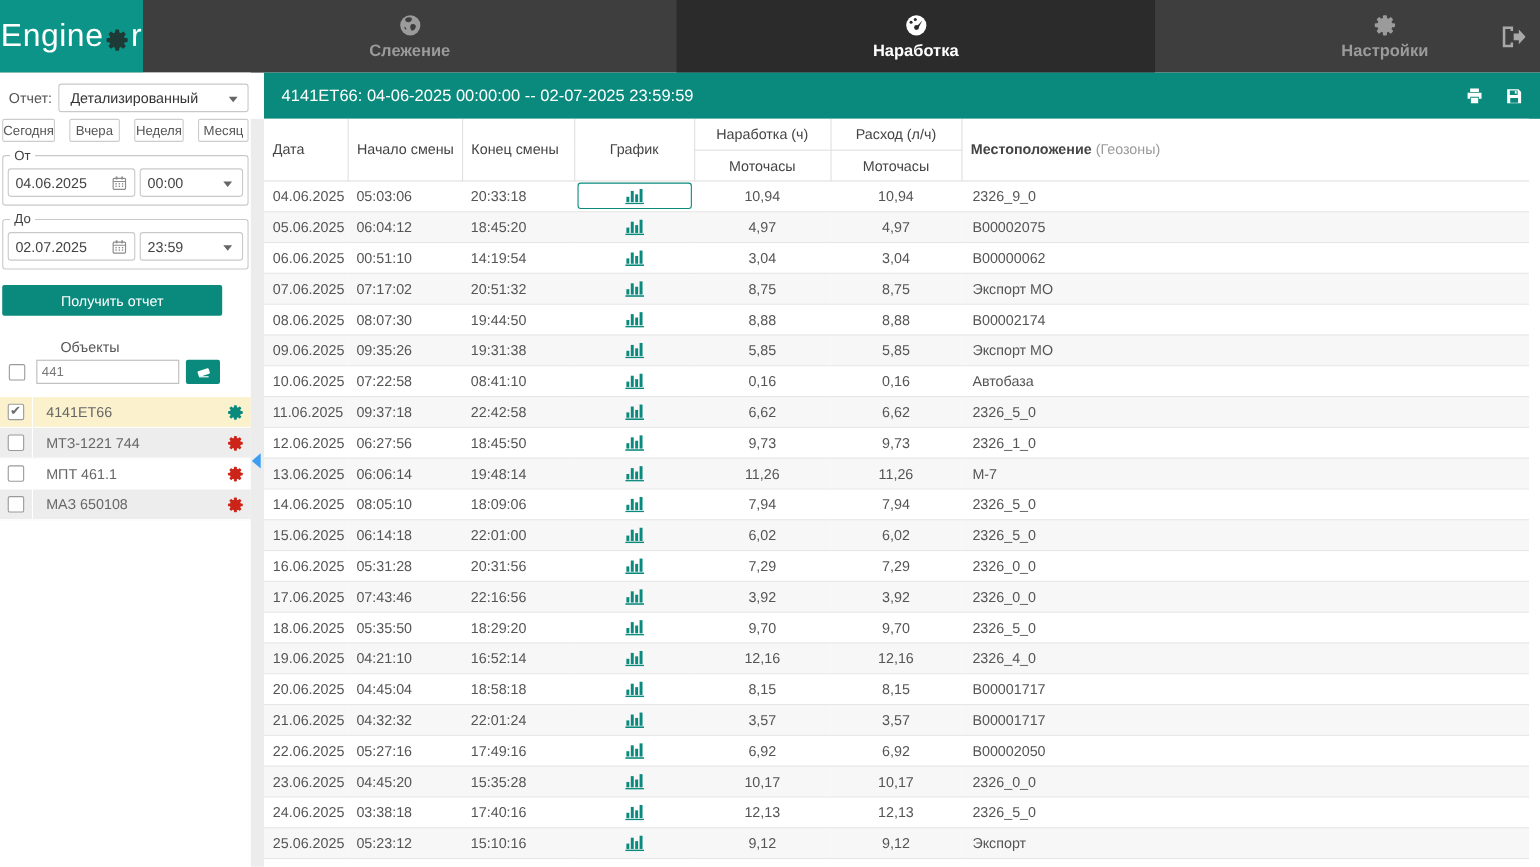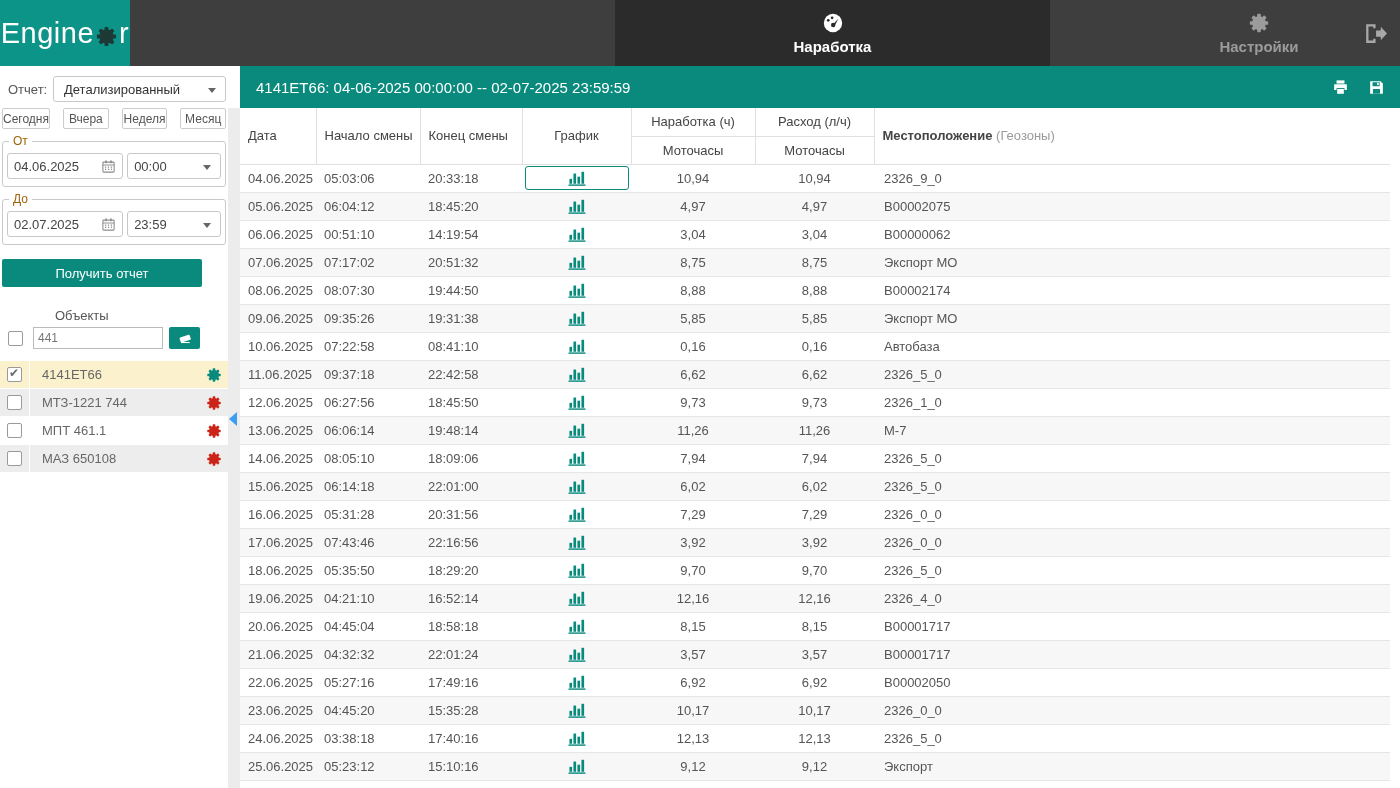--- a/index.html
+++ b/index.html
@@ -40,21 +40,21 @@
   .report-row{display:flex;align-items:center;margin:10px 0 0 8px;}
   .report-row .lbl{width:45px;color:#555;}
   .select-box{position:relative;width:173px;height:26px;border:1px solid #c9c9c9;border-radius:3px;
               display:flex;align-items:center;padding:0 22px 0 10px;color:#333;background:#fff;cursor:pointer;}
   .caret{width:0;height:0;border-left:4px solid transparent;border-right:4px solid transparent;
          border-top:5px solid #666;position:absolute;right:9px;top:11px;}
   .ranges{display:flex;gap:13px;margin:6px 2px 0 2px;}
   .ranges .rb{flex:1;height:21px;border:1px solid #ccc;border-radius:2px;background:#fff;
               display:flex;align-items:center;justify-content:center;font-size:12px;color:#555;cursor:pointer;}
   fieldset{margin:5px 2px 0 2px;border:1px solid #c9c9c9;border-radius:3px;padding:5px 4px 7px 4px;}
-  legend{font-size:12px;color:#a16207;padding:0 4px;margin-left:2px;}
+  legend{font-size:12px;color:#404040;padding:0 4px;margin-left:2px;}
   .dt-row{display:flex;gap:4px;}
   .inp{position:relative;height:26px;border:1px solid #c9c9c9;border-radius:3px;background:#fff;
        display:flex;align-items:center;padding:0 6px;color:#444;}
   .inp.date{flex:1.55;}
   .inp.time{flex:1;padding-right:20px;}
   .inp .calicon{margin-left:auto;width:15px;height:15px;color:#8a8a8a;}
   .submit{margin:14px 2px 0 2px;height:28px;background:var(--teal);border:none;border-radius:2px;
           color:#fff;display:flex;align-items:center;justify-content:center;font-size:13px;width:200px;cursor:pointer;}
   .objects-label{margin:21px 0 0 55px;color:#555;}
   .objects-row{display:flex;align-items:flex-start;margin:4px 0 0 8px;}
@@ -175,20 +175,26 @@
   </defs>
 </svg>
 
 <div class="topbar">
   <div class="logo">
     <span>Engine</span>
     <svg class="lgear">
         <use href="#i-gear"></use>
       </svg>
     <span>r</span>
+  </div>
+  <div class="tab" id="tab-tracking">
+    <svg>
+        <use href="#i-globe"></use>
+      </svg>
+    <span>Слежение</span>
   </div>
   <div class="tab active" id="tab-operating">
     <svg>
         <use href="#i-gauge"></use>
       </svg>
     <span>Наработка</span>
   </div>
   <div class="tab" id="tab-settings">
     <svg>
         <use href="#i-gear"></use>

